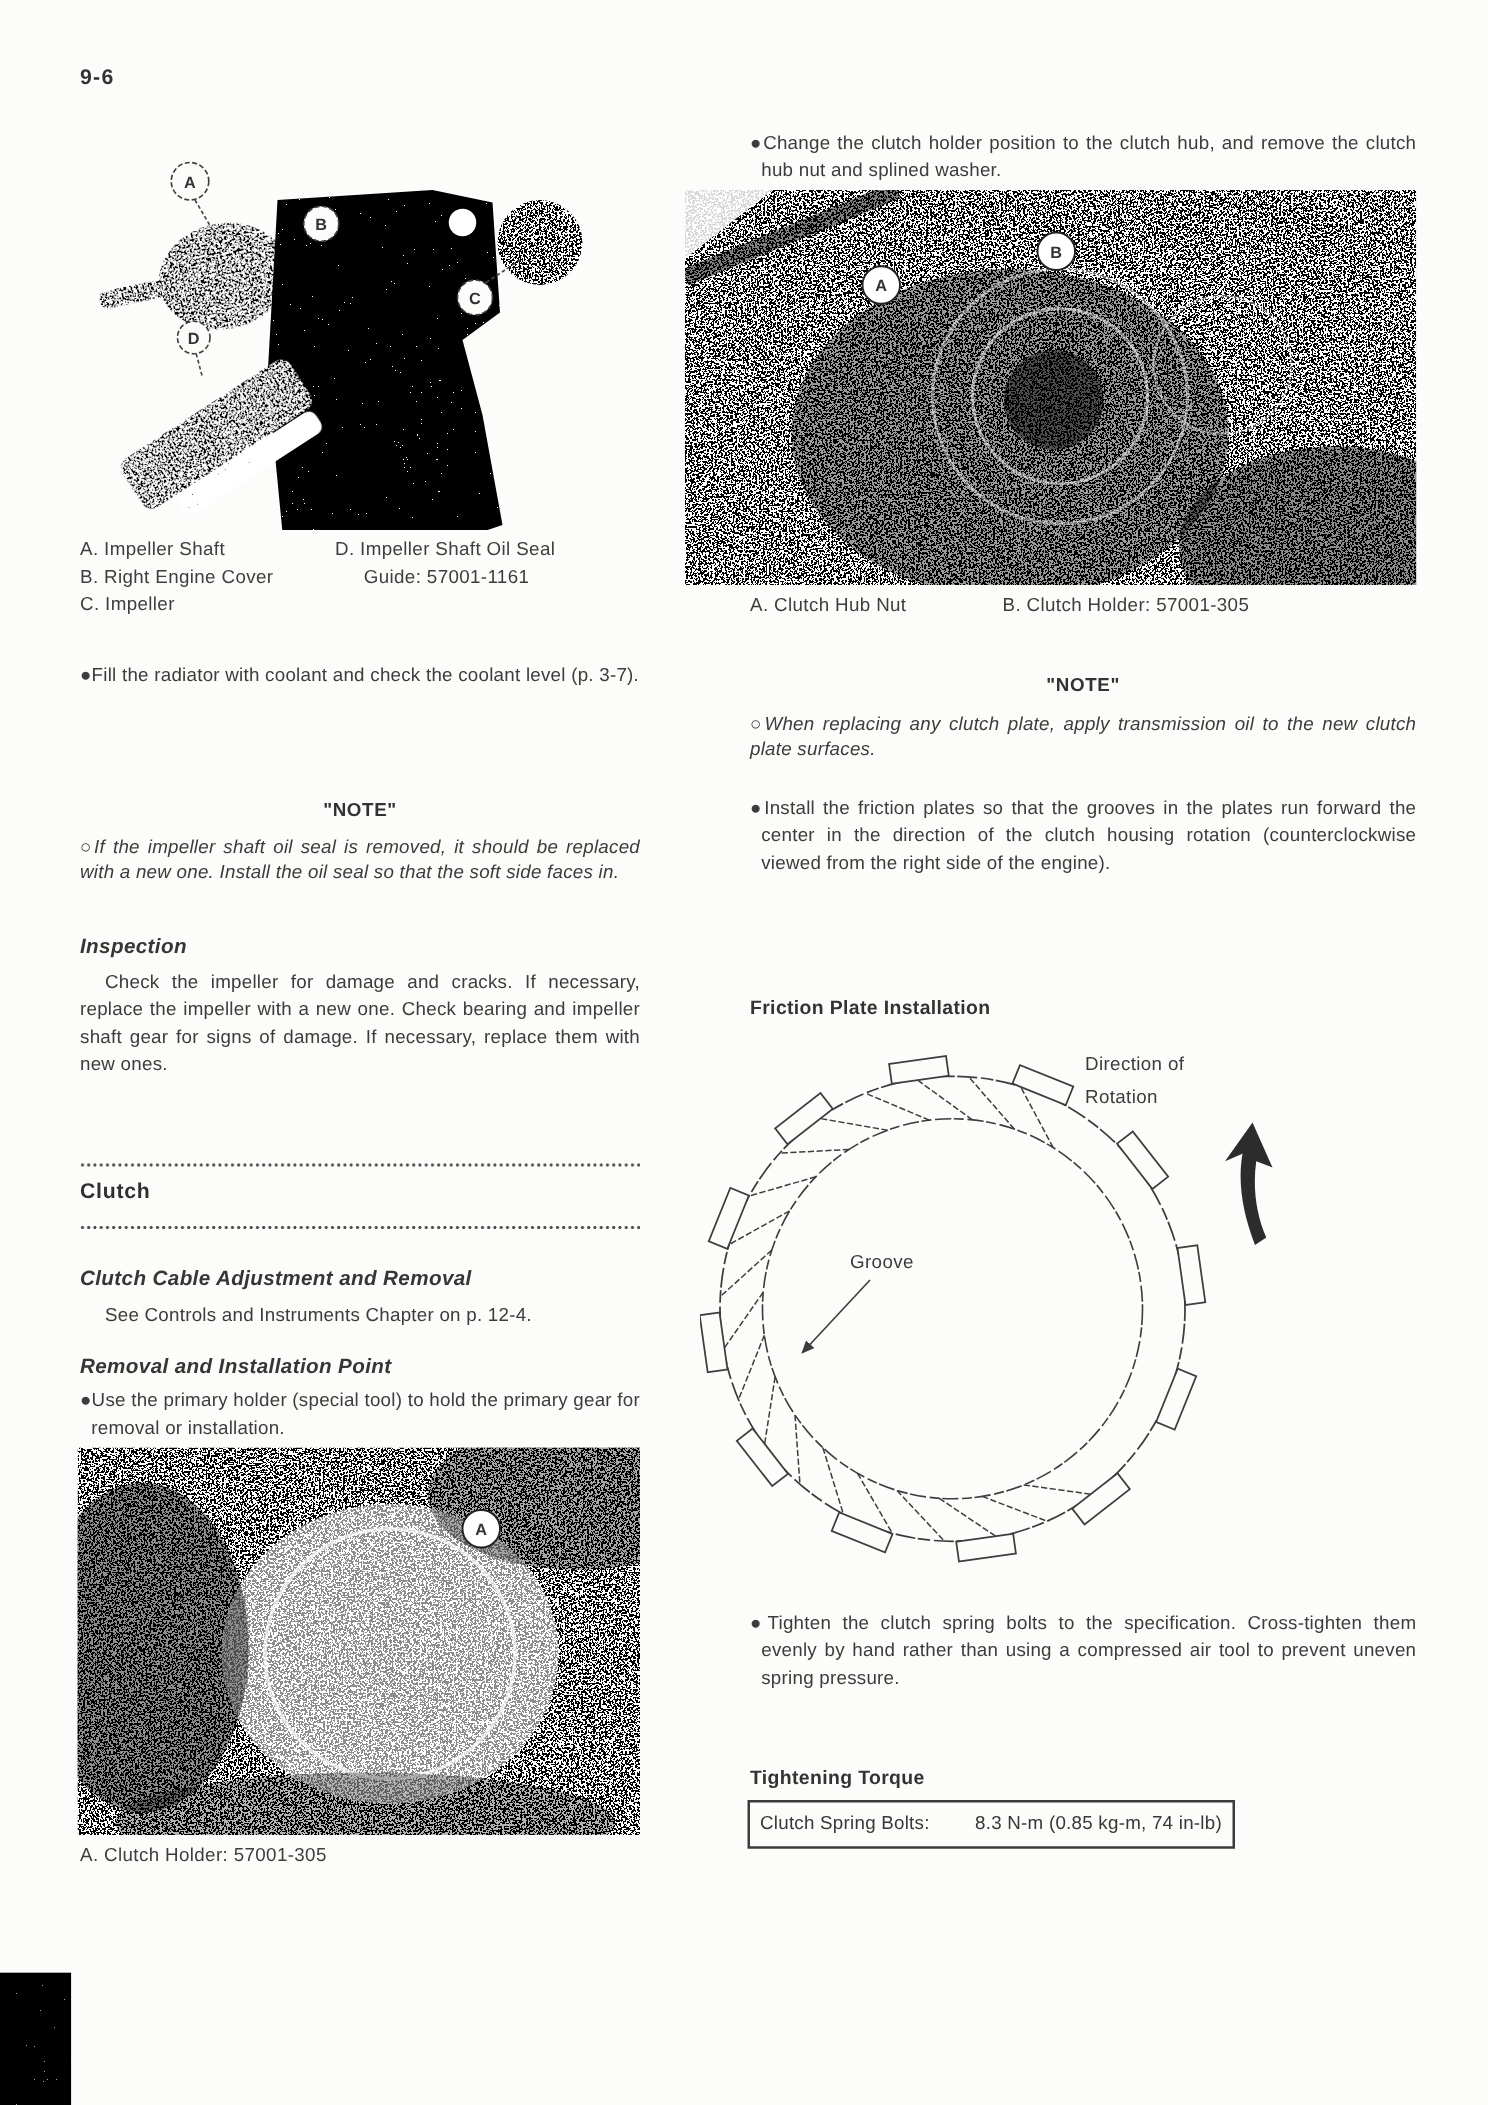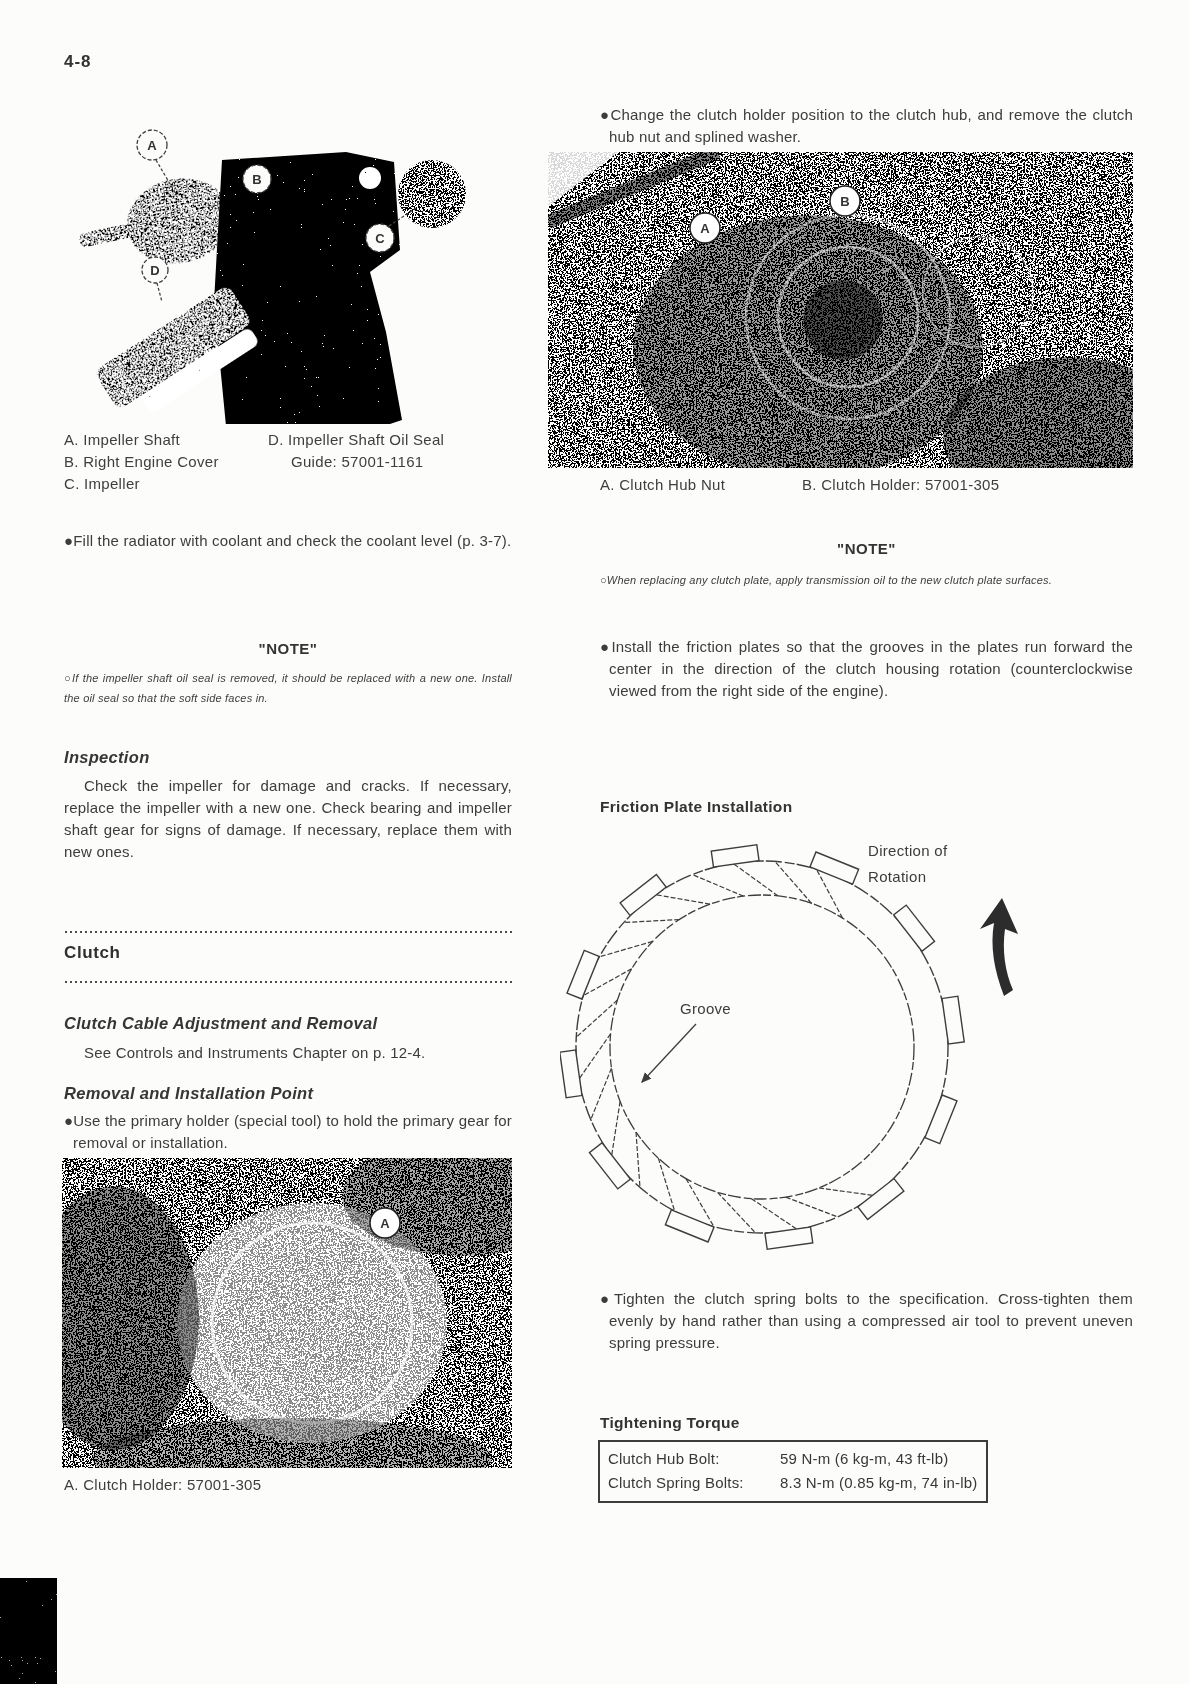--- a/index.html
+++ b/index.html
@@ -7,21 +7,21 @@
     width:1190px;height:1684px;position:relative;overflow:hidden;
     background:#fcfcfb;
     font-family:"Liberation Sans", sans-serif;
     color:#3a3a3a;
   }
   .abs{position:absolute;}
   .body-text{font-size:15px;line-height:22px;text-align:justify;letter-spacing:.2px;color:#3c3c3c;}
   .step{padding-left:9px;text-indent:-9px;margin:0;}
   .cap{font-size:15px;letter-spacing:.3px;color:#3e3e3e;}
   .note-title{font-size:15px;font-weight:bold;text-align:center;letter-spacing:.5px;color:#333;}
-  .note-body{font-size:11px;line-height:20px;font-style:italic;text-align:justify;letter-spacing:.2px;color:#3c3c3c;}
+  .note-body{font-size:15px;line-height:20px;font-style:italic;text-align:justify;letter-spacing:.2px;color:#3c3c3c;}
   .ital-head{font-size:16.5px;font-style:italic;font-weight:600;letter-spacing:.3px;color:#363636;}
   .bold-head{font-size:15.5px;font-weight:bold;letter-spacing:.3px;color:#333;}
   .section-head{font-size:17px;font-weight:bold;letter-spacing:.6px;color:#303030;}
   .indent1{text-indent:20px;}
   .dotrule{height:4px;background-image:radial-gradient(circle at 2px 2px,#4c4c4c 1.1px,transparent 1.4px);background-size:5px 4px;background-repeat:repeat-x;}
   .pagenum{font-size:17px;font-weight:bold;letter-spacing:1px;color:#333;}
   .torque-box{border:2px solid #3c3c3c;background:transparent;}
   .torque-row{display:flex;font-size:15px;line-height:24px;color:#383838;letter-spacing:.2px;}
   .torque-row .tl{width:172px;padding-left:8px;flex:none;}
   svg text.callout{font-size:13px;font-weight:600;fill:#333;text-anchor:middle;}
@@ -64,21 +64,21 @@
         <feFuncA type="linear" slope="0" intercept="1"></feFuncA>
       </feComponentTransfer>
       <feComposite in="bw" in2="SourceAlpha" operator="in"></feComposite>
     </filter>
     <marker id="arrh" markerWidth="9" markerHeight="8" refX="7" refY="3.5" orient="auto">
       <path d="M0,0 L8,3.5 L0,7 Z" fill="#3d3d3d"></path>
     </marker>
   </defs>
 </svg>
 
-<div class="abs pagenum" style="left:64px;top:52px;">4-8</div>
+<div class="abs pagenum" style="left:64px;top:52px;">9-6</div>
 
 <svg class="abs" style="left:64px;top:122px;" width="448" height="302">
   <g transform="rotate(-12 110 100)">
     <rect x="14" y="92" width="190" height="14" rx="6" fill="#000" filter="url(#ht55)"></rect>
     <ellipse cx="115" cy="100" rx="52" ry="42" fill="#000" filter="url(#ht55)"></ellipse>
   </g>
   <path d="M158,38 L282,30 L330,40 L336,128 L306,150 L322,210 L338,298 L296,312 L162,304 L150,180 Z" fill="#000" filter="url(#ht75)"></path>
   <circle cx="368" cy="72" r="34" fill="#000" filter="url(#ht55)"></circle>
   <circle cx="306" cy="56" r="11" fill="#000" filter="url(#ht35)"></circle>
   <g transform="rotate(-33 105 228)">
@@ -216,20 +216,16 @@
   <line x1="136" y1="196" x2="82" y2="254" stroke="#3d3d3d" stroke-width="1.3" marker-end="url(#arrh)"></line>
 </svg>
 
 <div class="abs body-text" style="left:600px;top:1288px;width:533px;">
   <p class="step">●Tighten the clutch spring bolts to the specification. Cross-tighten them evenly by hand rather than using a compressed air tool to prevent uneven spring pressure.</p>
 </div>
 
 <div class="abs bold-head" style="left:600px;top:1414px;">Tightening Torque</div>
 <div class="abs torque-box" style="left:598px;top:1440px;width:386px;padding:5px 0 6px 0;">
   <div class="torque-row">
-    <span class="tl">Clutch Hub Bolt:</span>
-    <span>59 N-m (6 kg-m, 43 ft-lb)</span>
-  </div>
-  <div class="torque-row">
     <span class="tl">Clutch Spring Bolts:</span>
     <span>8.3 N-m (0.85 kg-m, 74 in-lb)</span>
   </div>
 </div>
 
 </body></html>

